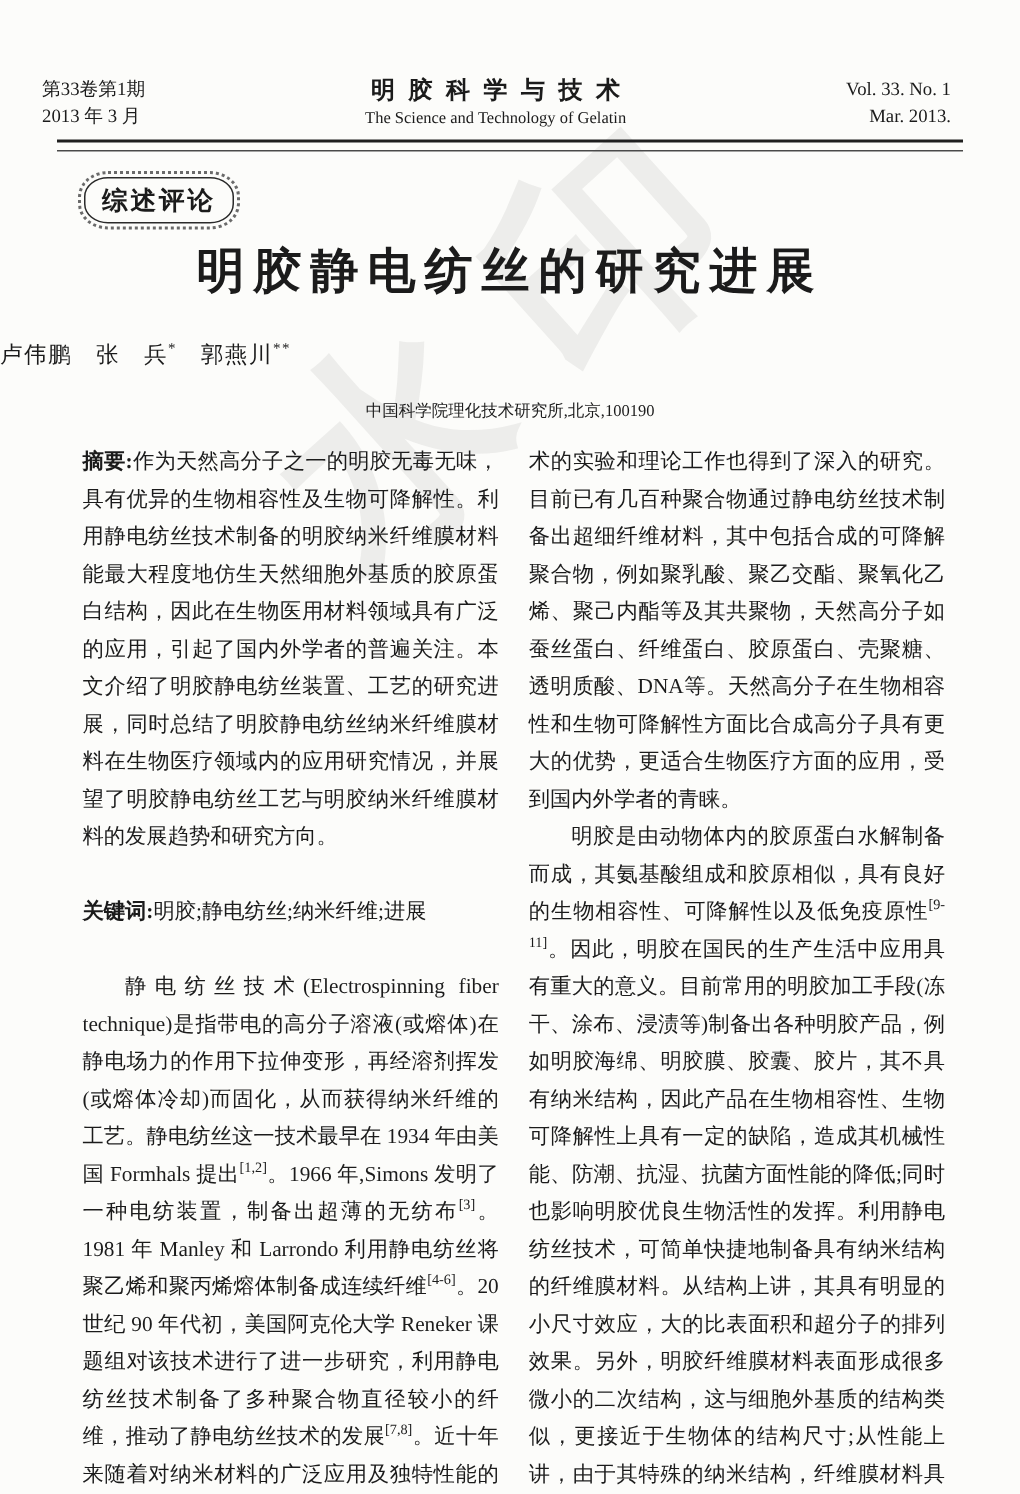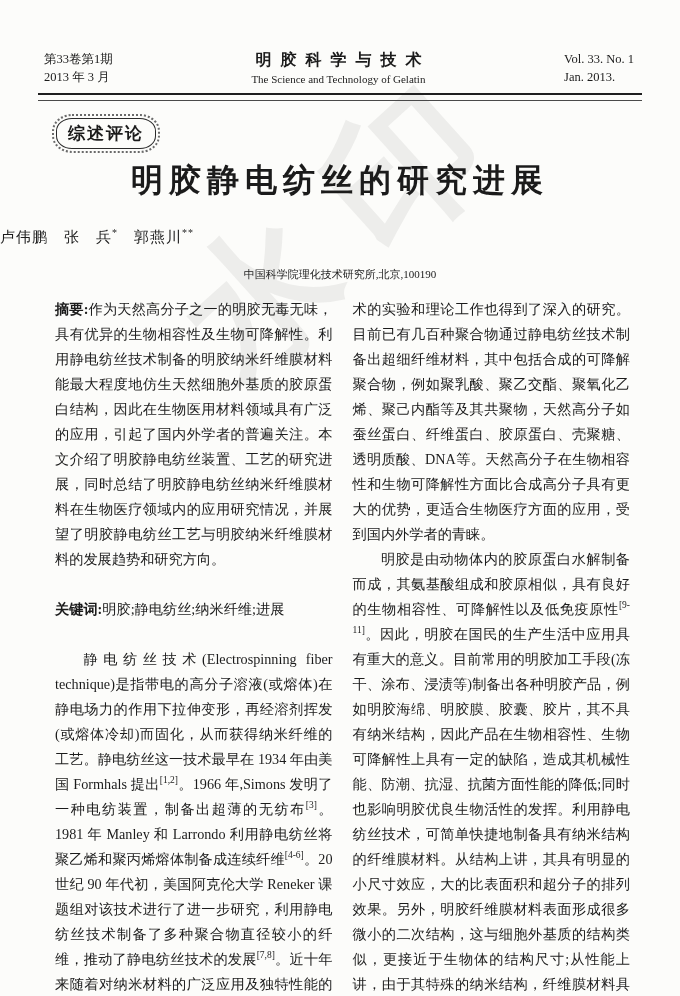--- a/index.html
+++ b/index.html
@@ -9,23 +9,23 @@
     font-family:"Liberation Serif","DejaVu Serif",serif;
   }
   .page > *:not(.watermark){position:relative;z-index:1;}
   .watermark{
     position:absolute;top:120px;left:30px;width:640px;z-index:0;
     text-align:center;transform:rotate(-42deg);
     font-size:150px;font-weight:bold;letter-spacing:42px;
     color:rgba(110,110,110,0.10);pointer-events:none;white-space:nowrap;
   }
   header{display:flex;justify-content:space-between;align-items:flex-start;
-    padding:50px 46px 0 44px;}
+    padding:50px 46px 0 28px;}
   .h-side{font-size:12.5px;line-height:18px;}
-  .h-right{}
+  .h-right{text-align:right;}
   .h-center{text-align:center;}
   .journal-cn{font-size:16px;font-weight:bold;letter-spacing:9px;text-indent:9px;}
   .journal-en{font-size:11px;margin-top:2px;}
   .rule{margin:7px 38px 0 38px;height:5px;
     border-top:2.5px solid #1f1f1f;border-bottom:1.5px solid #4a4a4a;}
   .badge-row{margin:17px 0 0 56px;}
   .badge{display:inline-block;border:1.4px solid #2a2a2a;
     outline:2px dotted #6a6a6a;outline-offset:2.5px;
     border-radius:16px / 13px;padding:3px 11px;
     font-size:17px;font-weight:bold;letter-spacing:2px;}
@@ -55,21 +55,21 @@
     <div class="h-side h-left">
       <div>第33卷第1期</div>
       <div>2013 年 3 月</div>
     </div>
     <div class="h-center">
       <div class="journal-cn">明胶科学与技术</div>
       <div class="journal-en">The Science and Technology of Gelatin</div>
     </div>
     <div class="h-side h-right">
       <div>Vol. 33. No. 1</div>
-      <div>Jan. 2013.</div>
+      <div>Mar. 2013.</div>
     </div>
   </header>
 
   <div class="rule"></div>
 
   <div class="badge-row">
     <span class="badge">综述评论</span>
   </div>
 
   <h1 class="title">明胶静电纺丝的研究进展</h1>

